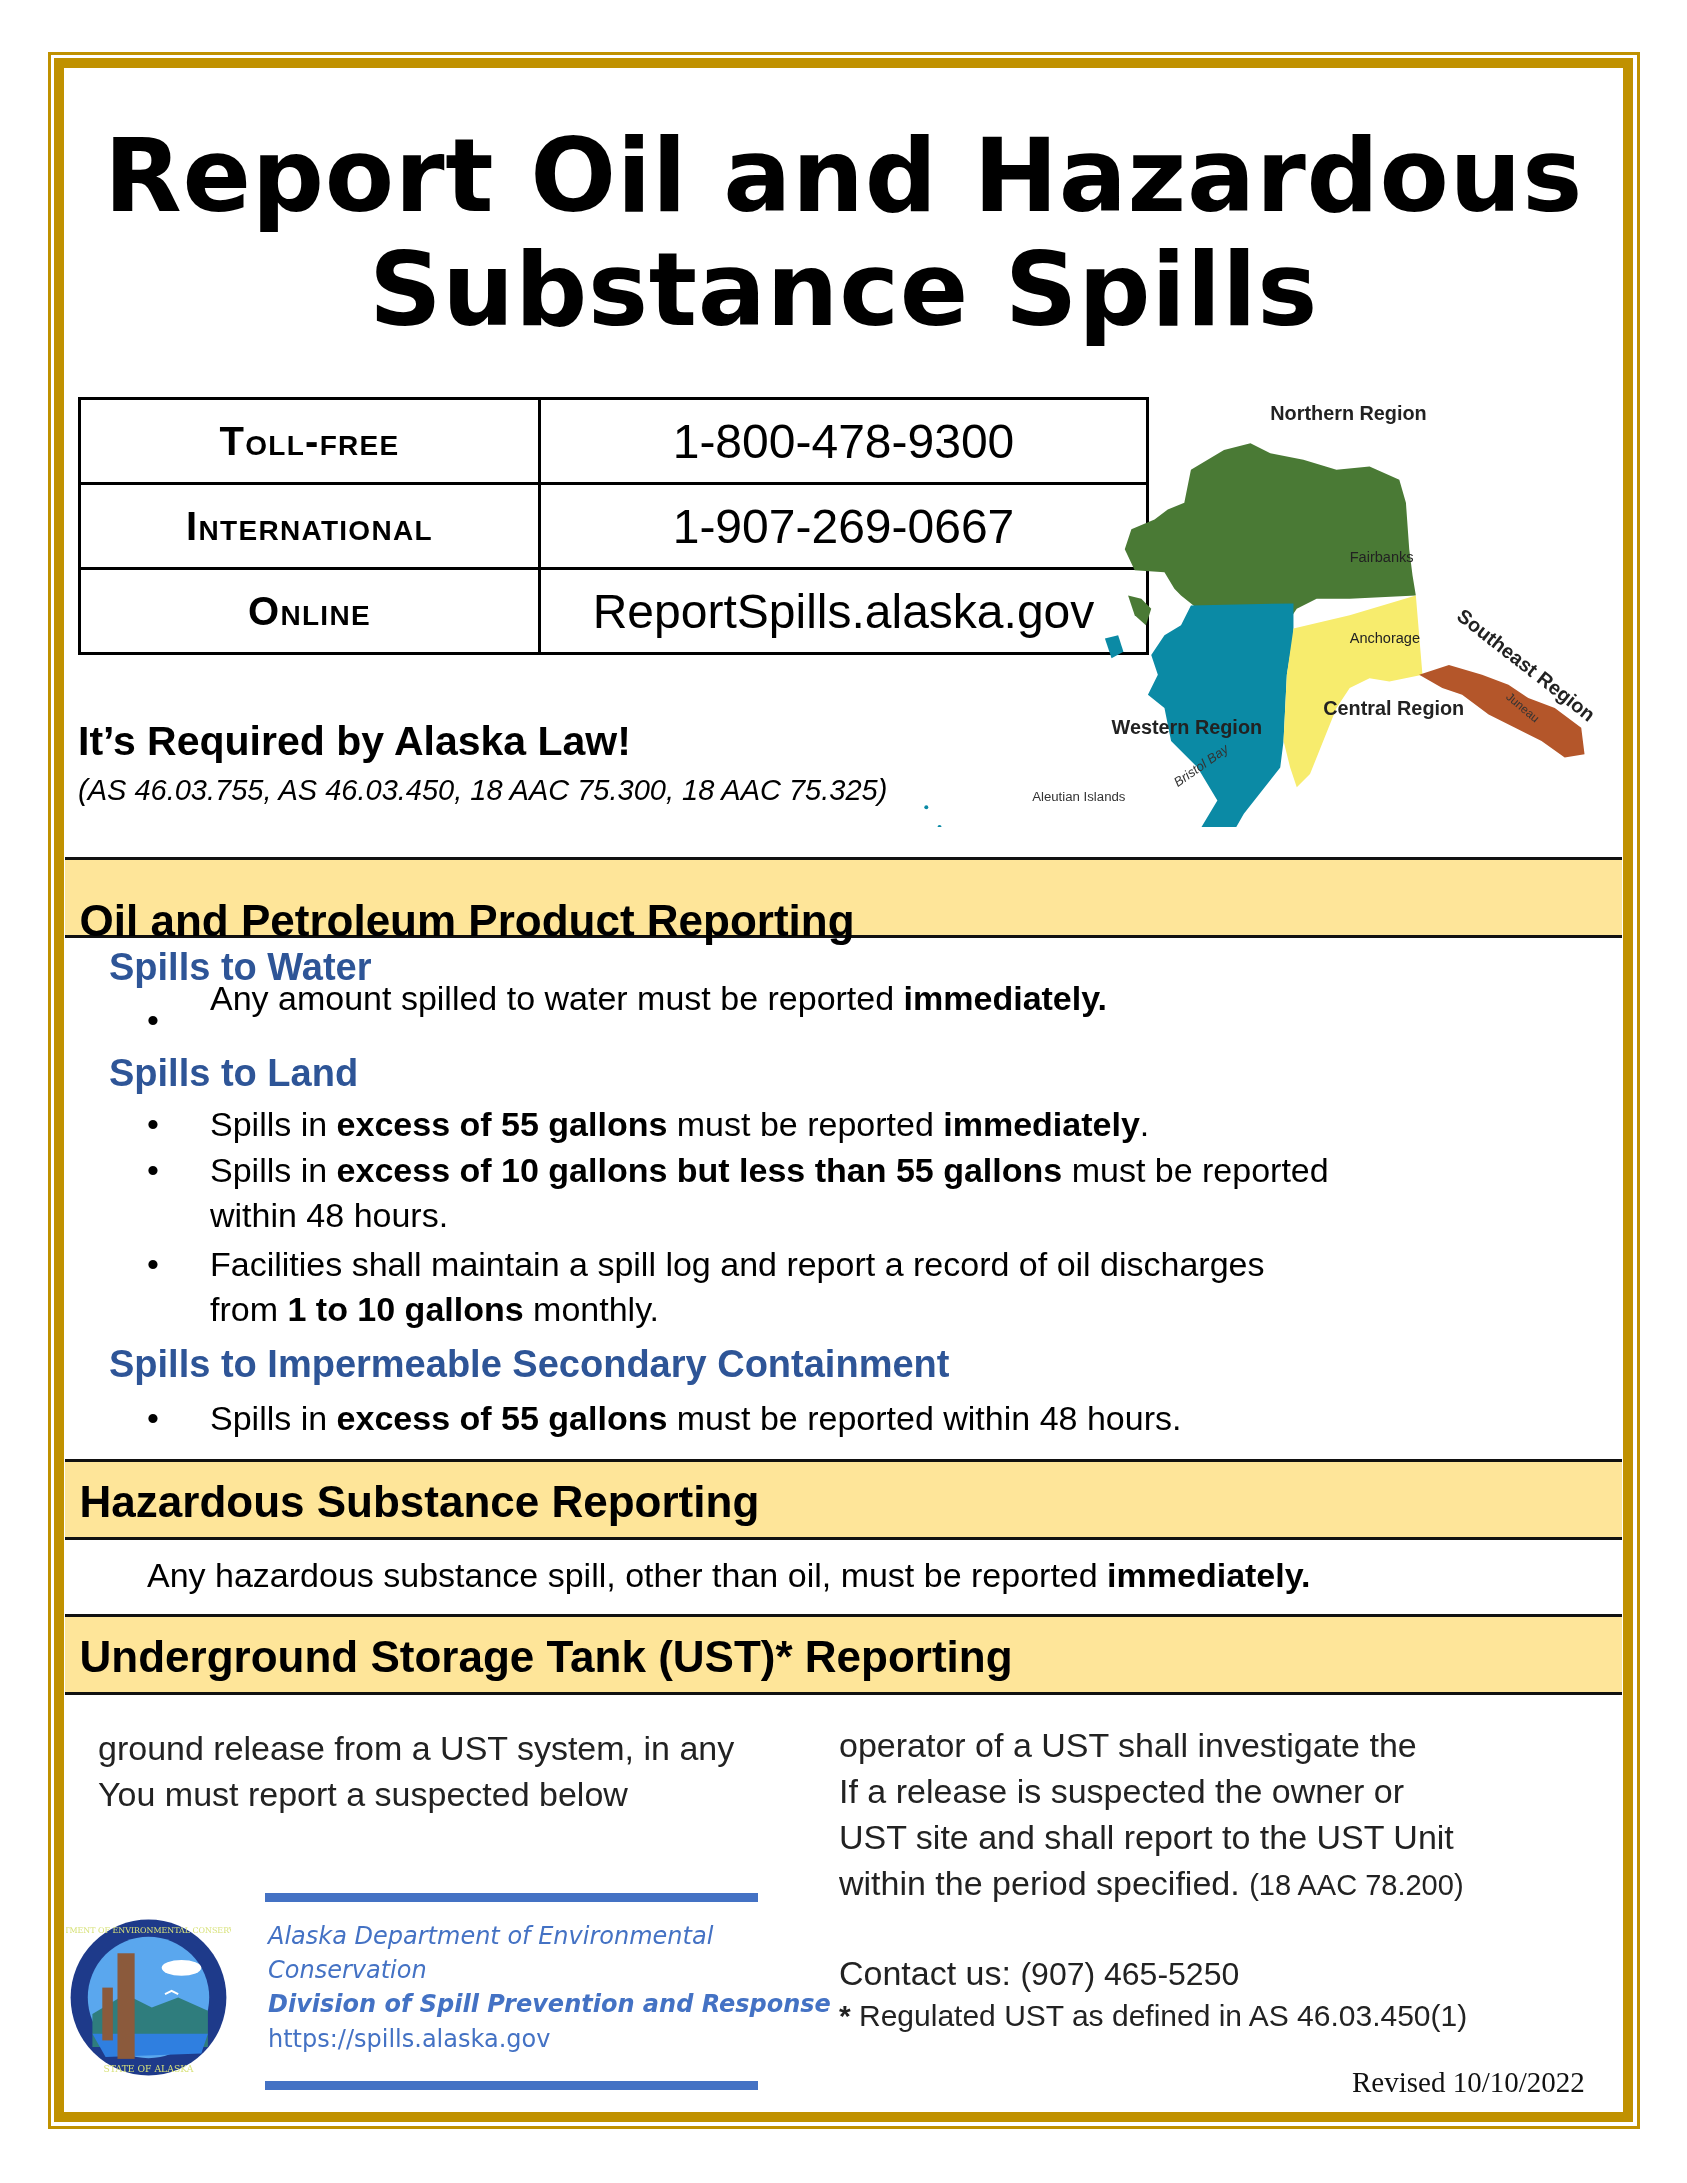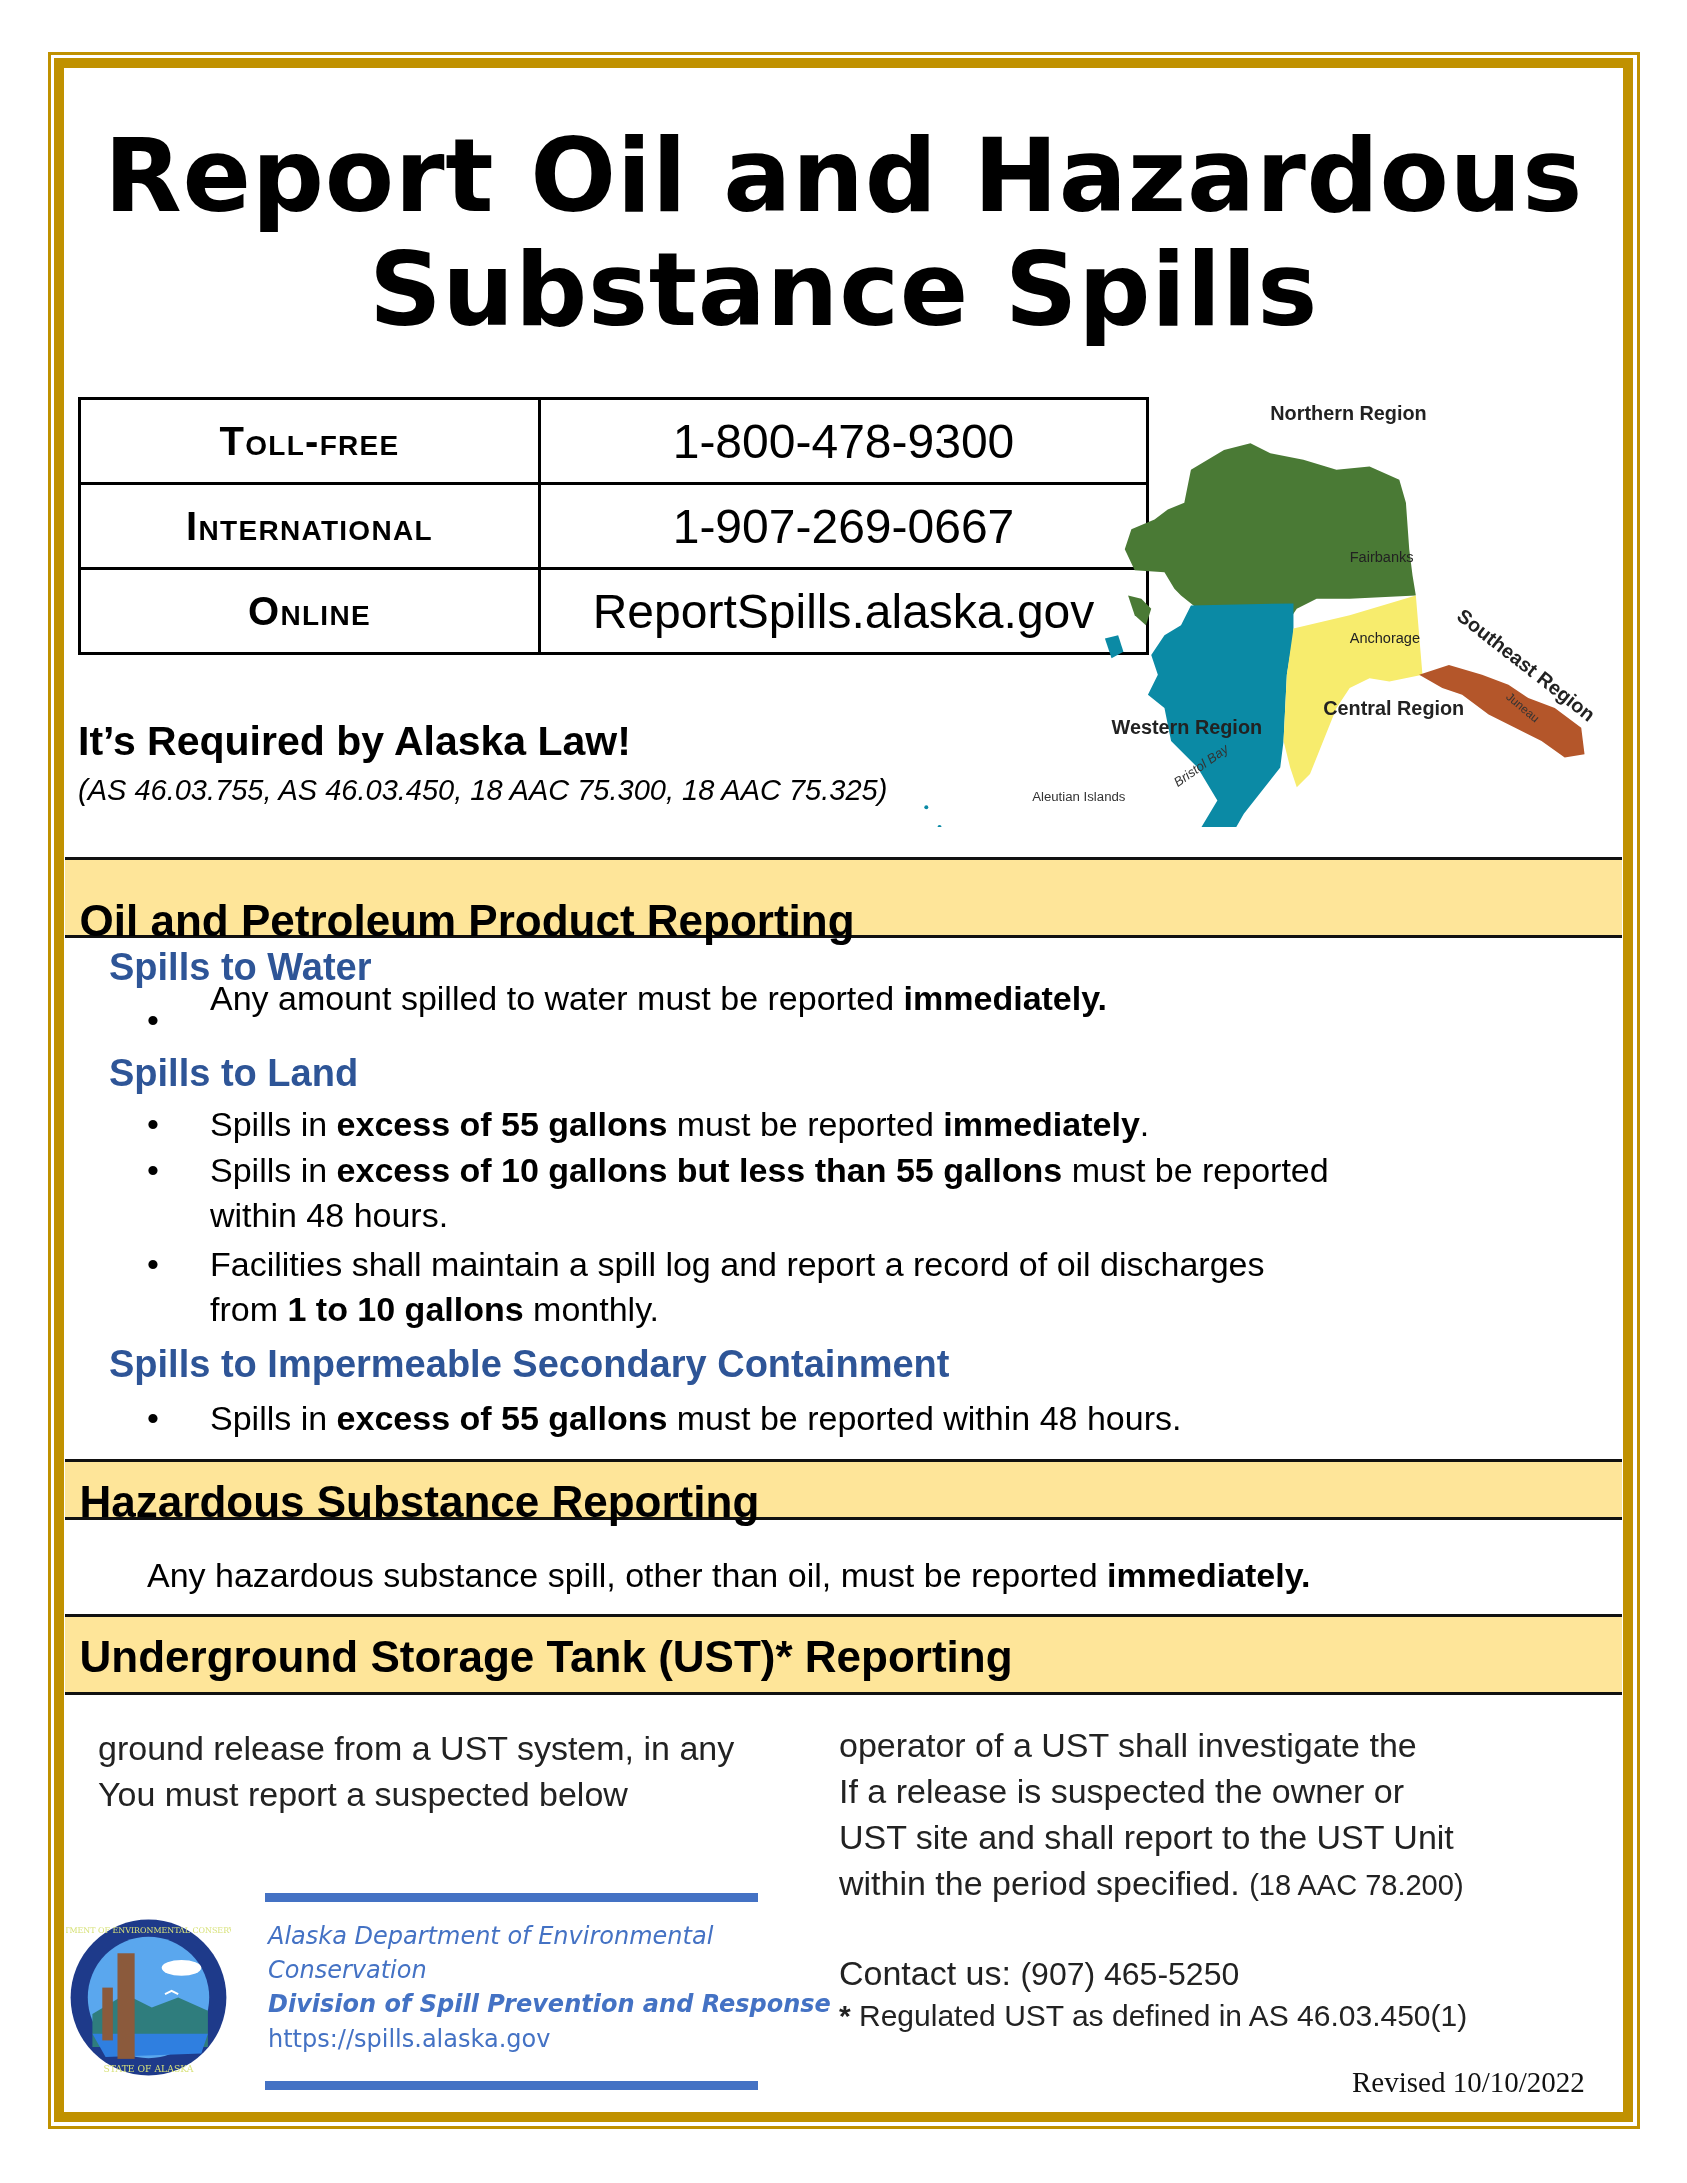--- a/index.html
+++ b/index.html
@@ -115,21 +115,21 @@
   <span>Facilities shall maintain a spill log and report a record of oil discharges</span><br>
   <span>from </span><b>1 to 10 gallons</b><span> monthly.</span>
 </div>
 
 <div class="abs sub" style="top:1343px;">Spills to Impermeable Secondary Containment</div>
 <div class="abs bullet" style="top:1396px;">•</div>
 <div class="abs bullet-text" style="top:1396px;">
   <span>Spills in </span><b>excess of 55 gallons</b><span> must be reported within 48 hours.</span>
 </div>
 
-<div class="abs section-bar" style="top:1459px;height:61px;">
+<div class="abs section-bar" style="top:1459px;height:81px;">
   <span style="top:14.6px;">Hazardous Substance Reporting</span>
 </div>
 <div class="abs" style="left:147px;top:1556px;font-size:34px;">
   <span>Any hazardous substance spill, other than oil, must be reported </span><b>immediately.</b>
 </div>
 
 <div class="abs section-bar" style="top:1614px;height:81px;">
   <span style="top:14.6px;">Underground Storage Tank (UST)* Reporting</span>
 </div>
 

